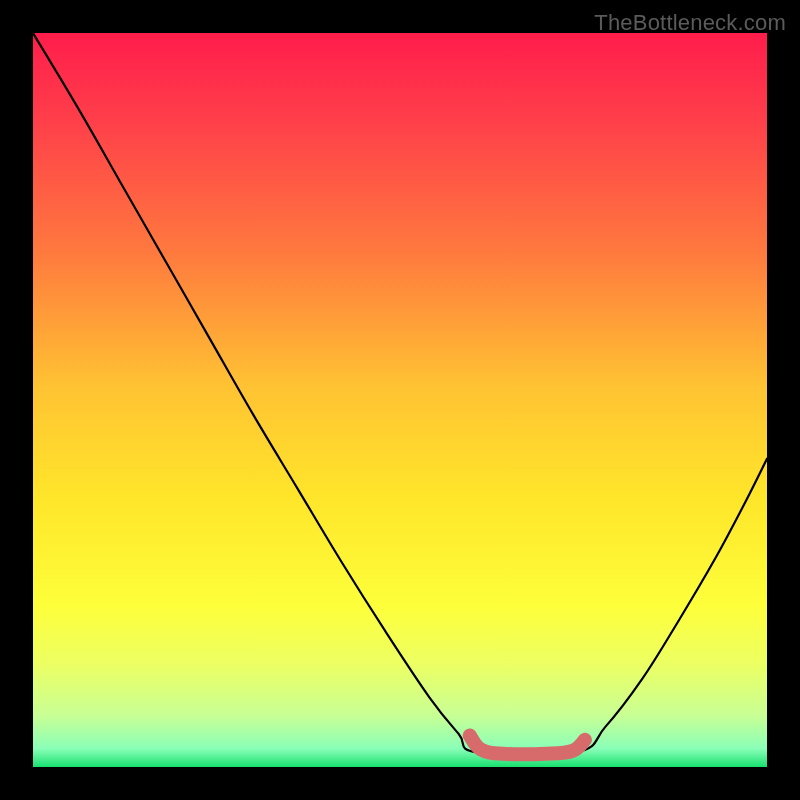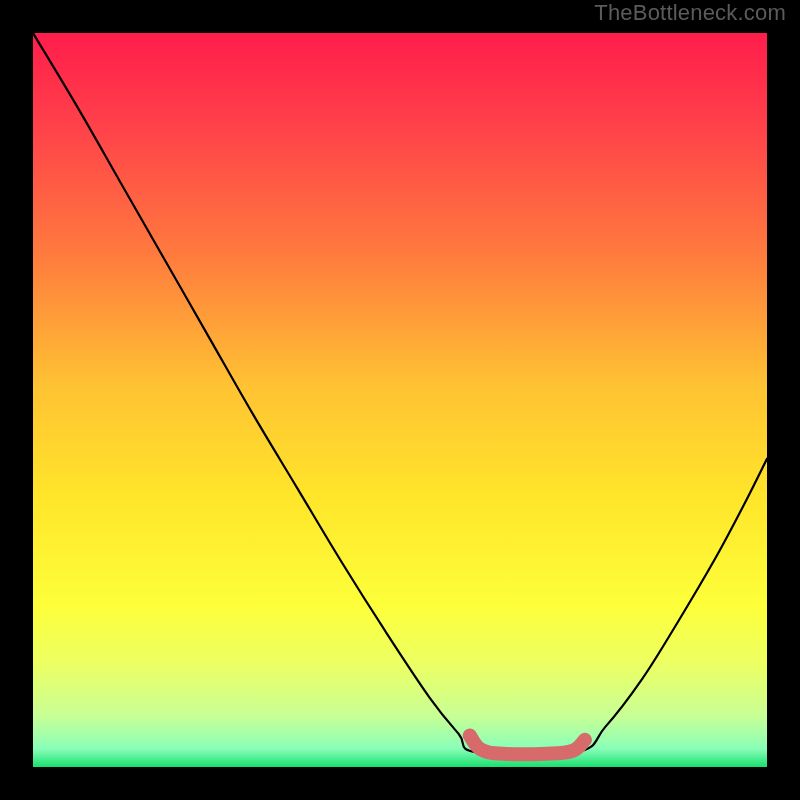--- a/index.html
+++ b/index.html
@@ -6,21 +6,21 @@
     margin: 0;
     padding: 0;
     width: 800px;
     height: 800px;
     background: #000;
     position: relative;
     font-family: Arial, sans-serif;
   }
   .watermark {
     position: absolute;
-    top: 0;
+    top: 10px;
     right: 14px;
     color: #5b5b5b;
     font-size: 22px;
     font-weight: 500;
     letter-spacing: 0.2px;
   }
   .plot-wrap {
     position: absolute;
     left: 33px;
     top: 33px;

